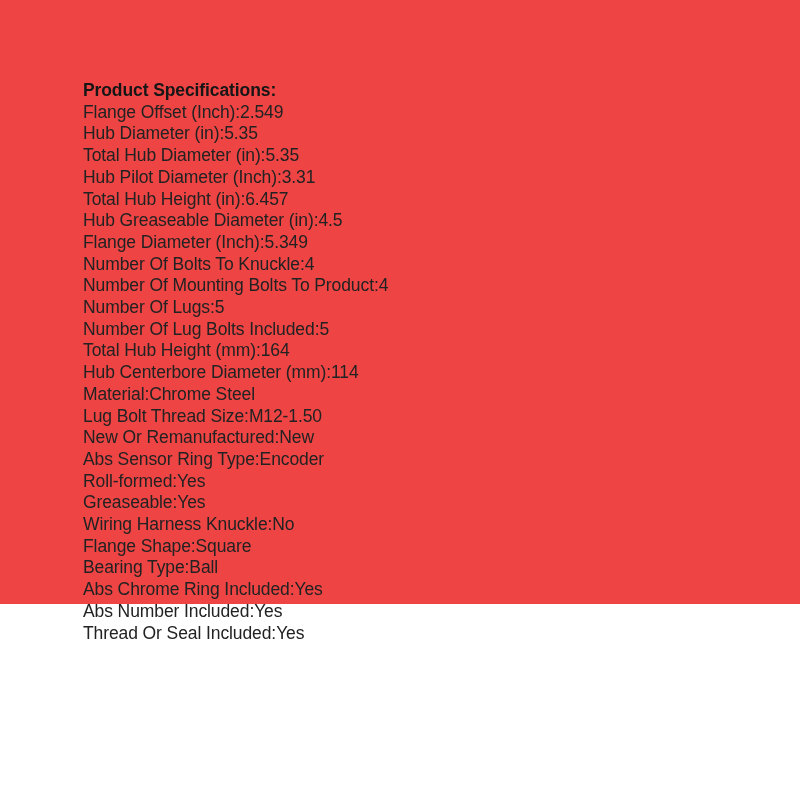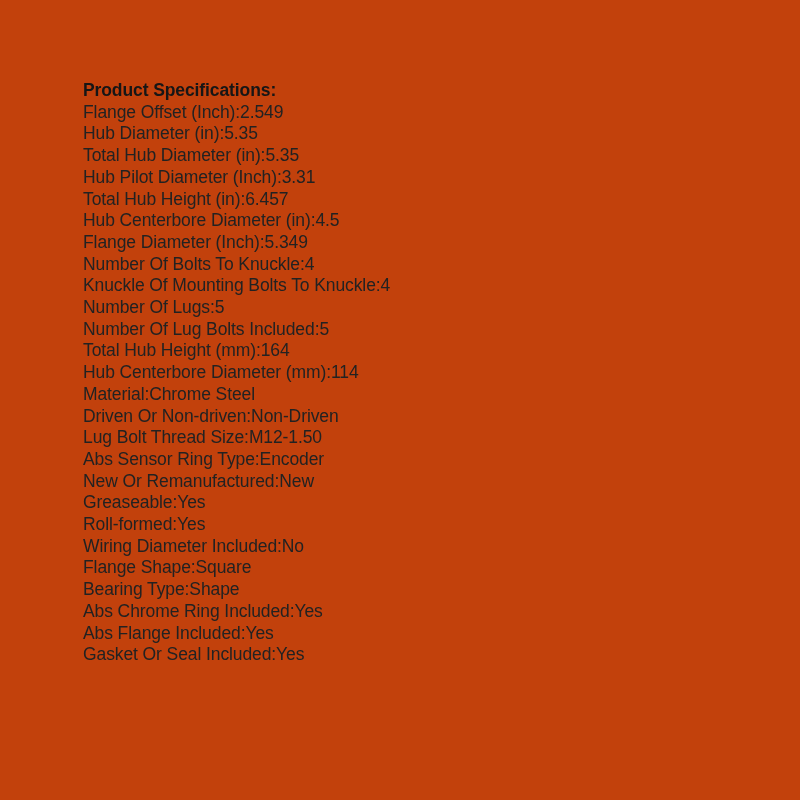--- a/index.html
+++ b/index.html
@@ -6,22 +6,22 @@
     margin: 0;
     padding: 0;
     width: 800px;
     height: 800px;
     background: #ffffff;
     overflow: hidden;
   }
   .canvas {
     position: relative;
     width: 800px;
-    height: 800px;
-    background: #c2410c;
+    height: 604px;
+    background: #ef4444;
     font-family: "Liberation Sans", "DejaVu Sans", sans-serif;
   }
   .specs-block {
     position: absolute;
     left: 83px;
     top: 80px;
     color: #222222;
     font-size: 17.5px;
     line-height: 21.7px;
     letter-spacing: -0.1px;
@@ -40,36 +40,35 @@
 
 <div class="canvas">
   <div class="specs-block">
     <div class="specs-title">Product Specifications:</div>
     <div>
         <div class="spec-line">Flange Offset (Inch):2.549</div>
         <div class="spec-line">Hub Diameter (in):5.35</div>
         <div class="spec-line">Total Hub Diameter (in):5.35</div>
         <div class="spec-line">Hub Pilot Diameter (Inch):3.31</div>
         <div class="spec-line">Total Hub Height (in):6.457</div>
-        <div class="spec-line">Hub Centerbore Diameter (in):4.5</div>
+        <div class="spec-line">Hub Greaseable Diameter (in):4.5</div>
         <div class="spec-line">Flange Diameter (Inch):5.349</div>
         <div class="spec-line">Number Of Bolts To Knuckle:4</div>
-        <div class="spec-line">Knuckle Of Mounting Bolts To Knuckle:4</div>
+        <div class="spec-line">Number Of Mounting Bolts To Product:4</div>
         <div class="spec-line">Number Of Lugs:5</div>
         <div class="spec-line">Number Of Lug Bolts Included:5</div>
         <div class="spec-line">Total Hub Height (mm):164</div>
         <div class="spec-line">Hub Centerbore Diameter (mm):114</div>
         <div class="spec-line">Material:Chrome Steel</div>
-        <div class="spec-line">Driven Or Non-driven:Non-Driven</div>
         <div class="spec-line">Lug Bolt Thread Size:M12-1.50</div>
+        <div class="spec-line">New Or Remanufactured:New</div>
         <div class="spec-line">Abs Sensor Ring Type:Encoder</div>
-        <div class="spec-line">New Or Remanufactured:New</div>
+        <div class="spec-line">Roll-formed:Yes</div>
         <div class="spec-line">Greaseable:Yes</div>
-        <div class="spec-line">Roll-formed:Yes</div>
-        <div class="spec-line">Wiring Diameter Included:No</div>
+        <div class="spec-line">Wiring Harness Knuckle:No</div>
         <div class="spec-line">Flange Shape:Square</div>
-        <div class="spec-line">Bearing Type:Shape</div>
+        <div class="spec-line">Bearing Type:Ball</div>
         <div class="spec-line">Abs Chrome Ring Included:Yes</div>
-        <div class="spec-line">Abs Flange Included:Yes</div>
-        <div class="spec-line">Gasket Or Seal Included:Yes</div>
+        <div class="spec-line">Abs Number Included:Yes</div>
+        <div class="spec-line">Thread Or Seal Included:Yes</div>
       </div>
   </div>
 </div>
 
 </body></html>

